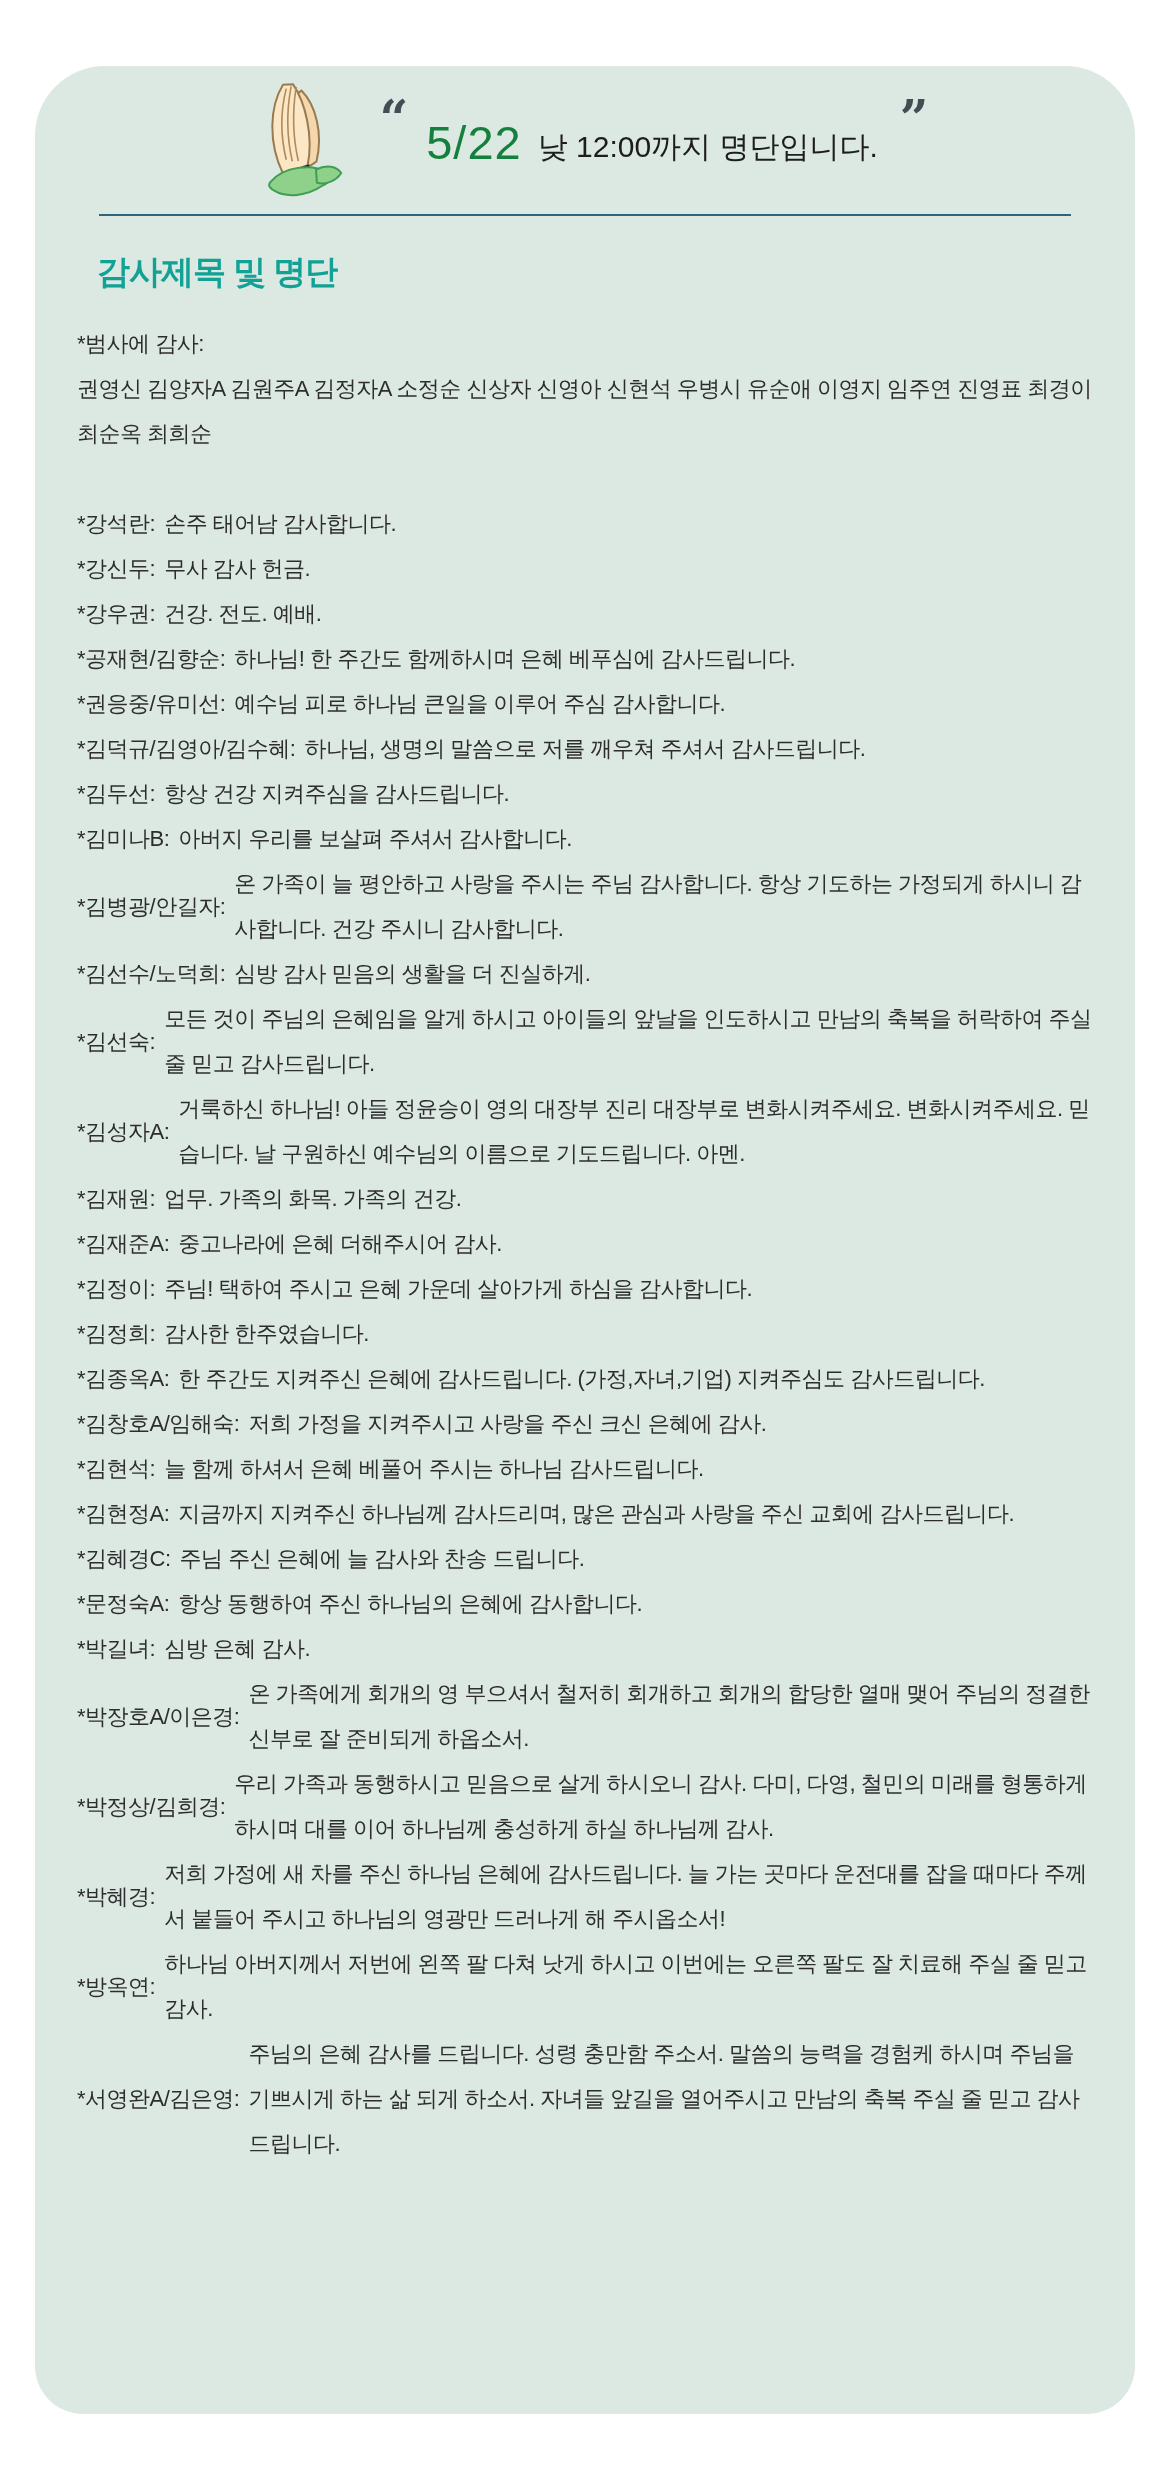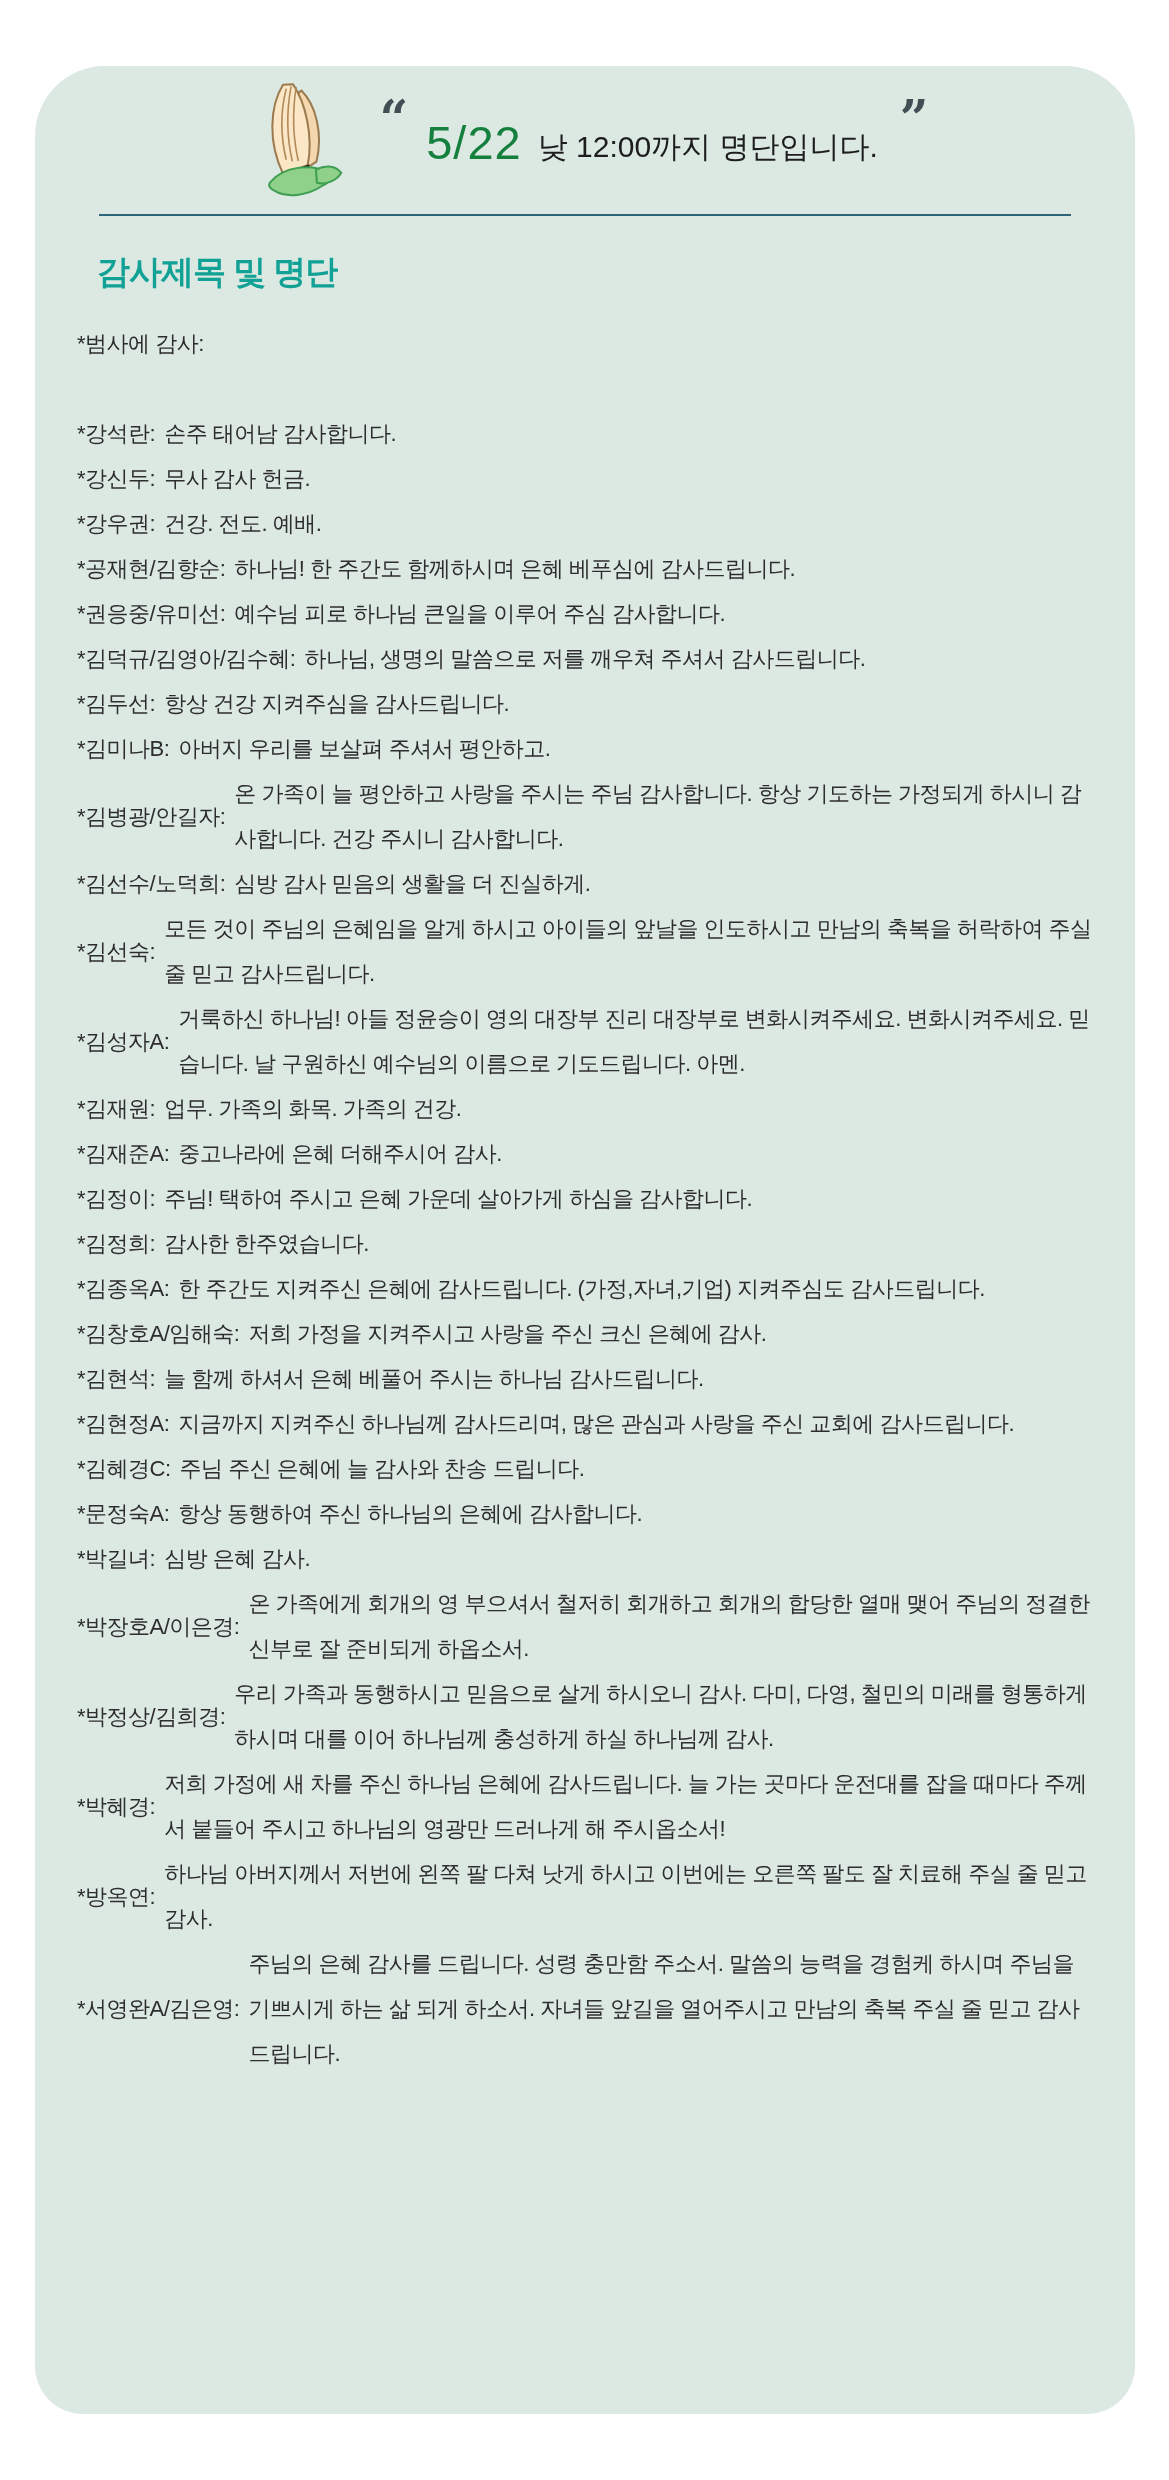--- a/index.html
+++ b/index.html
@@ -86,20 +86,21 @@
       <span class="quote close">”</span>
     </div>
 
     <hr class="sep">
 
     <h2 class="title">감사제목 및 명단</h2>
 
     <div class="bodytext">
       <div class="intro">
         <div class="intro-label">*범사에 감사:</div>
+        <div class="intro-names">권영신 김양자A 김원주A 김정자A 소정순 신상자 신영아 신현석 우병시 유순애 이영지 임주연 진영표 최경이 최순옥 최희순</div>
       </div>
 
       <div class="entries">
   <div class="entry">
     <span class="who">*강석란:</span>
     <span class="msg">손주 태어남 감사합니다.</span>
   </div>
 
   <div class="entry">
     <span class="who">*강신두:</span>
@@ -126,21 +127,21 @@
     <span class="msg">하나님, 생명의 말씀으로 저를 깨우쳐 주셔서 감사드립니다.</span>
   </div>
 
   <div class="entry">
     <span class="who">*김두선:</span>
     <span class="msg">항상 건강 지켜주심을 감사드립니다.</span>
   </div>
 
   <div class="entry">
     <span class="who">*김미나B:</span>
-    <span class="msg">아버지 우리를 보살펴 주셔서 평안하고.</span>
+    <span class="msg">아버지 우리를 보살펴 주셔서 감사합니다.</span>
   </div>
 
   <div class="entry">
     <span class="who">*김병광/안길자:</span>
     <span class="msg">온 가족이 늘 평안하고 사랑을 주시는 주님 감사합니다. 항상 기도하는 가정되게 하시니 감사합니다. 건강 주시니 감사합니다.</span>
   </div>
 
   <div class="entry">
     <span class="who">*김선수/노덕희:</span>
     <span class="msg">심방 감사 믿음의 생활을 더 진실하게.</span>

